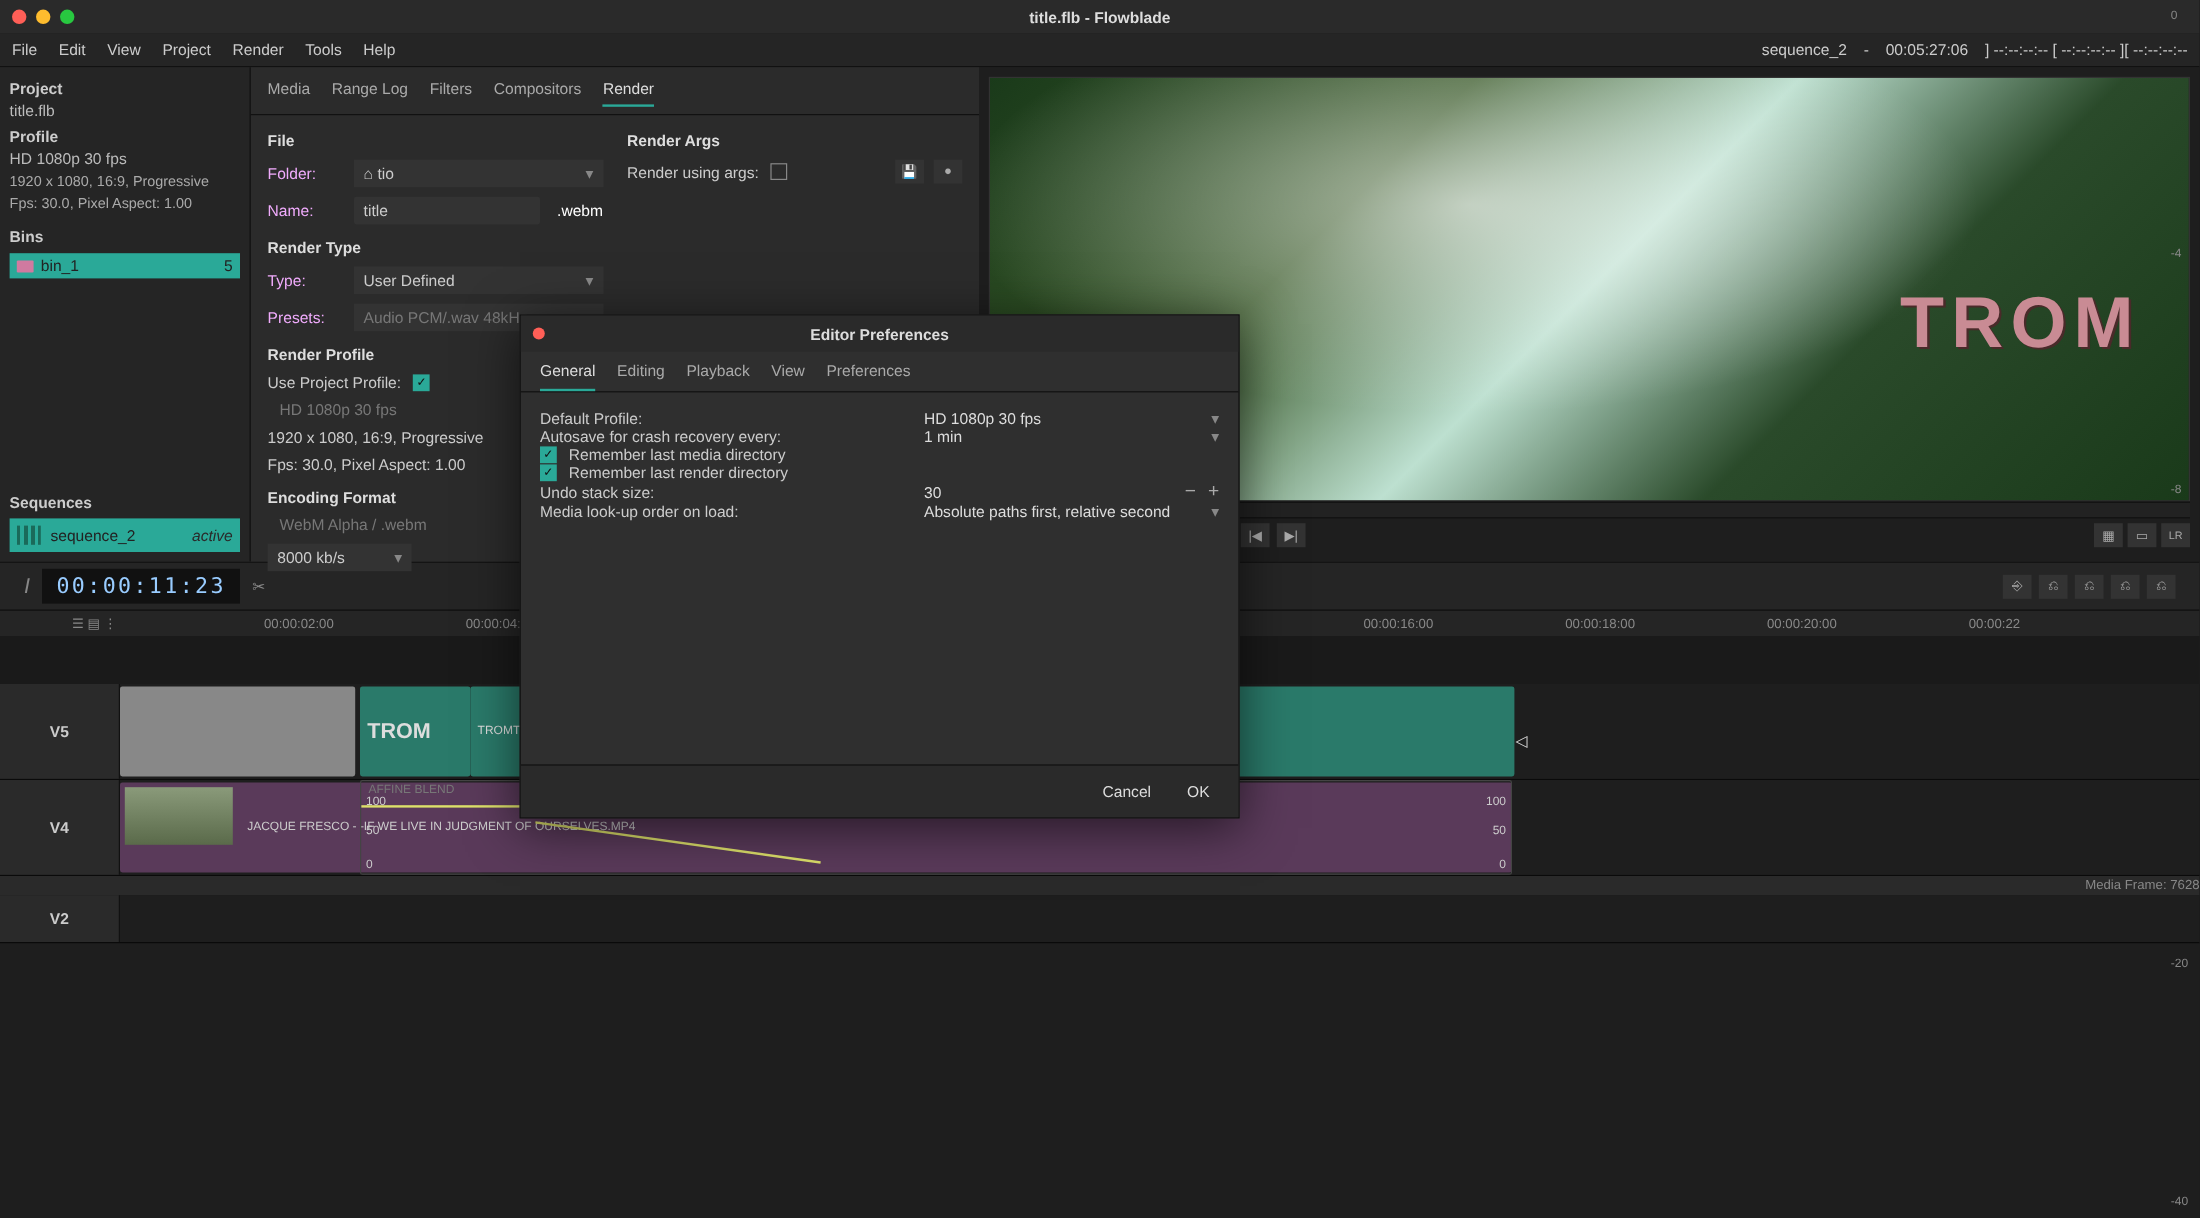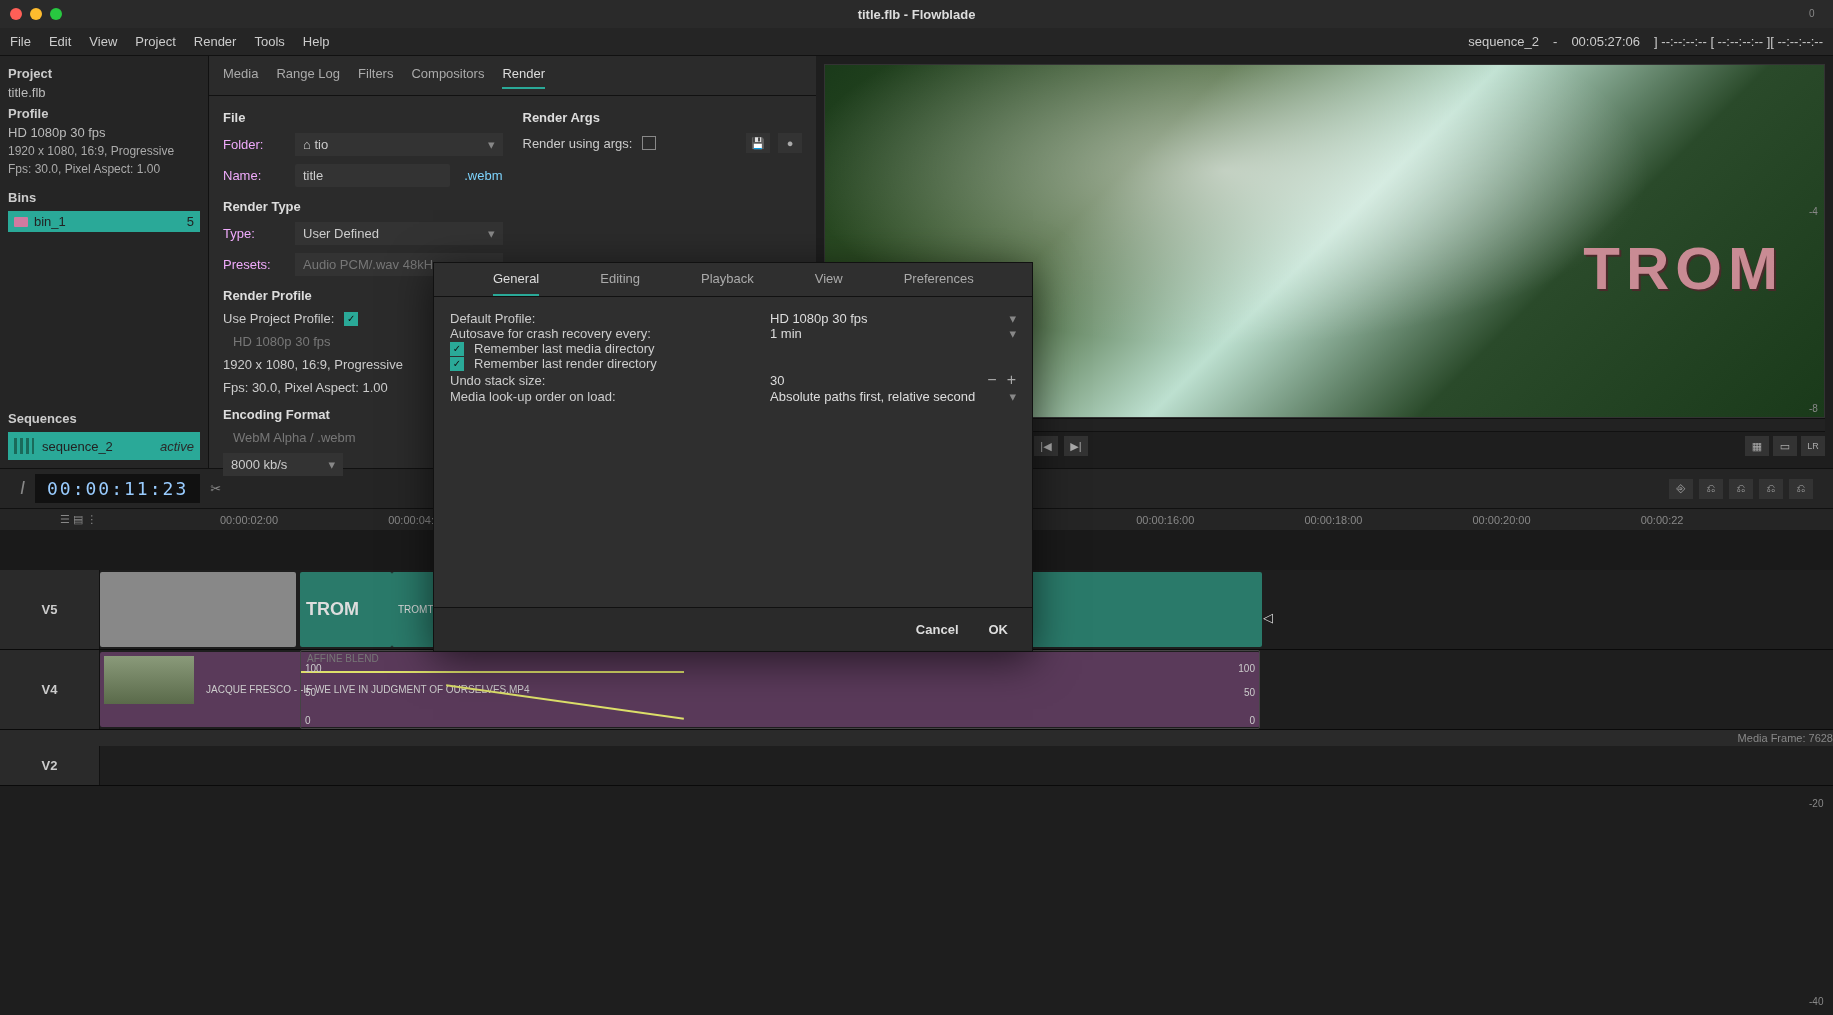--- a/index.html
+++ b/index.html
@@ -26,21 +26,21 @@
 .center-panel { width: 608px; background: #2b2b2b; border-left: 1px solid #111; display: flex; flex-direction: column; }
 .tabs { display: flex; gap: 18px; padding: 10px 14px 6px; border-bottom: 1px solid #111; }
 .tabs .tab { color: #aaa; cursor: pointer; padding-bottom: 6px; }
 .tabs .tab.active { color: #ddd; border-bottom: 2px solid #2aa998; }
 .render-body { padding: 10px 14px; display: flex; gap: 20px; }
 .render-col { flex: 1; display: flex; flex-direction: column; gap: 8px; }
 .sec-title { color: #ddd; font-weight: 600; margin-top: 4px; }
 .form-row { display: flex; align-items: center; gap: 10px; }
 .form-row label { width: 62px; color: #f0abfc; }
 .form-row .field { flex: 1; background: #333; padding: 4px 8px; border-radius: 2px; color: #ccc; display: flex; align-items: flex-start; }
-.form-row .ext { color: #7dd3fc; margin-left: 4px; }
+.form-row .ext { color: #ffffff; margin-left: 4px; }
 .dropdown { flex: 1; background: #333; padding: 4px 8px; color: #ccc; display: flex; align-items: center; }
 .dropdown .chev { margin-left: auto; color: #888; }
 .muted { color: #777; }
 .checkbox-sq { width: 14px; height: 14px; background: #2aa998; display: inline-flex; align-items: center; justify-content: center; color: #111; font-size: 10px; }
 .checkbox-e { width: 14px; height: 14px; border: 1px solid #888; display: inline-block; }
 .preview-panel { flex: 1; background: #1e1e1e; padding: 8px; display: flex; flex-direction: column; }
 .preview-img { flex: 1; background: linear-gradient(135deg, #1a3a1a 0%, #3a5a2a 30%, #bde0d0 50%, #2a4a2a 70%, #1a3a1a 100%); position: relative; border: 1px solid #333; }
 .preview-img::before { content: ""; position: absolute; inset: 0; background: radial-gradient(ellipse at 40% 30%, rgba(255,255,255,0.6), transparent 50%); }
 .trom-text { position: absolute; right: 40px; top: 48%; font-size: 60px; font-weight: 700; color: #c98b94; text-shadow: 2px 2px 0 #4a2a2a; letter-spacing: 6px; }
 .ruler-strip { height: 14px; background: #222; border-top: 1px solid #111; border-bottom: 1px solid #111; position: relative; }
@@ -58,30 +58,30 @@
 .clip { position: absolute; top: 2px; bottom: 2px; border-radius: 2px; overflow: hidden; display: flex; align-items: center; padding: 0 6px; font-size: 11px; }
 .clip.teal { background: #2a7a6a; color: #ddd; }
 .clip.gray { background: #888; }
 .clip.purple { background: #5a3a5a; color: #ccc; }
 .clip.dark { background: #333; color: #aaa; }
 .keyframe-line { position: absolute; left: 0; right: 0; height: 2px; background: #dde06a; }
 .dialog-overlay { position: absolute; left: 433px; top: 262px; width: 600px; background: #2f2f2f; box-shadow: 0 8px 40px rgba(0,0,0,0.6); border: 1px solid #111; z-index: 100; }
 .dialog-title { height: 30px; display: flex; align-items: center; justify-content: center; color: #ddd; font-weight: 600; background: #2a2a2a; position: relative; }
 .dialog-title .dot { position: absolute; left: 10px; width: 10px; height: 10px; }
 .dialog-tabs { display: flex; gap: 18px; padding: 8px 16px 0; border-bottom: 1px solid #111; }
-.dialog-tabs .dtab { color: #aaa; cursor: pointer; padding-bottom: 8px; margin-left: 43px; }
+.dialog-tabs .dtab { color: #aaa; cursor: pointer; padding-bottom: 8px; }
 .dialog-tabs .dtab.active { color: #ddd; border-bottom: 2px solid #2aa998; }
 .dialog-body { padding: 14px 16px; display: flex; flex-direction: column; min-height: 310px; }
 .drow { display: flex; align-items: center; }
 .drow label { width: 320px; color: #ccc; }
 .drow .dval { flex: 1; display: flex; align-items: center; color: #ddd; }
 .drow .dval .chev { margin-left: auto; color: #888; }
 .chk-row { display: flex; align-items: center; gap: 10px; }
 .dialog-footer { display: flex; justify-content: flex-end; gap: 30px; padding: 14px 24px; border-top: 1px solid #111; background: #2a2a2a; }
-.dialog-footer span { color: #ddd; cursor: pointer; font-weight: bold; }
+.dialog-footer span { color: #ddd; cursor: pointer; }
 .folder-icon { width: 14px; height: 10px; background: #d07aa0; display: inline-block; border-radius: 1px; }
 .seq-icon { width: 20px; height: 16px; background: repeating-linear-gradient(90deg, #1a6a5a, #1a6a5a 3px, #2aa998 3px, #2aa998 6px); }
 .stepper { display: flex; gap: 10px; margin-left: auto; }
 .stepper span { color: #aaa; cursor: pointer; font-size: 16px; }
 .media-frame { text-align: right; color: #888; font-size: 11px; padding: 2px 0; background: #2a2a2a; }
 </style>
 </head>
 <body>
 
 <div class="titlebar">
@@ -298,20 +298,24 @@
     </div>
   </div>
   <div class="media-frame">Media Frame: 7628</div>
   <div class="track" style="height:40px">
     <div class="track-head">V2</div>
     <div class="track-body"></div>
   </div>
 </div>
 
 <div class="dialog-overlay">
+  <div class="dialog-title">
+    <div class="dot red"></div>
+    <span>Editor Preferences</span>
+  </div>
   <div class="dialog-tabs">
     <span class="dtab active">General</span>
     <span class="dtab">Editing</span>
     <span class="dtab">Playback</span>
     <span class="dtab">View</span>
     <span class="dtab">Preferences</span>
   </div>
   <div class="dialog-body">
     <div class="drow">
       <label>Default Profile:</label>

